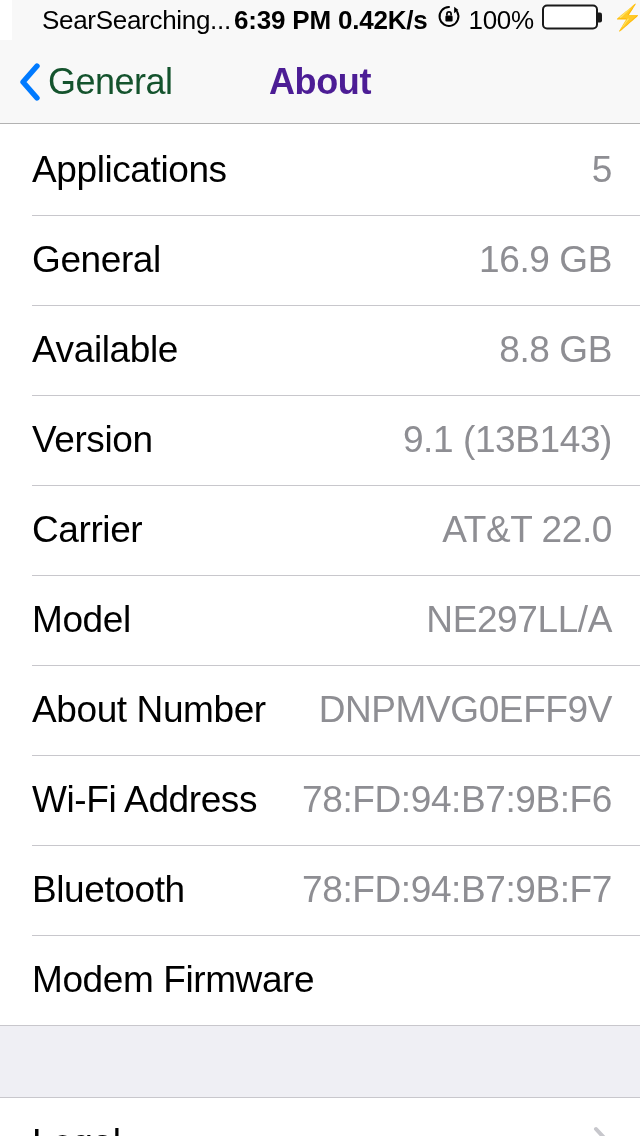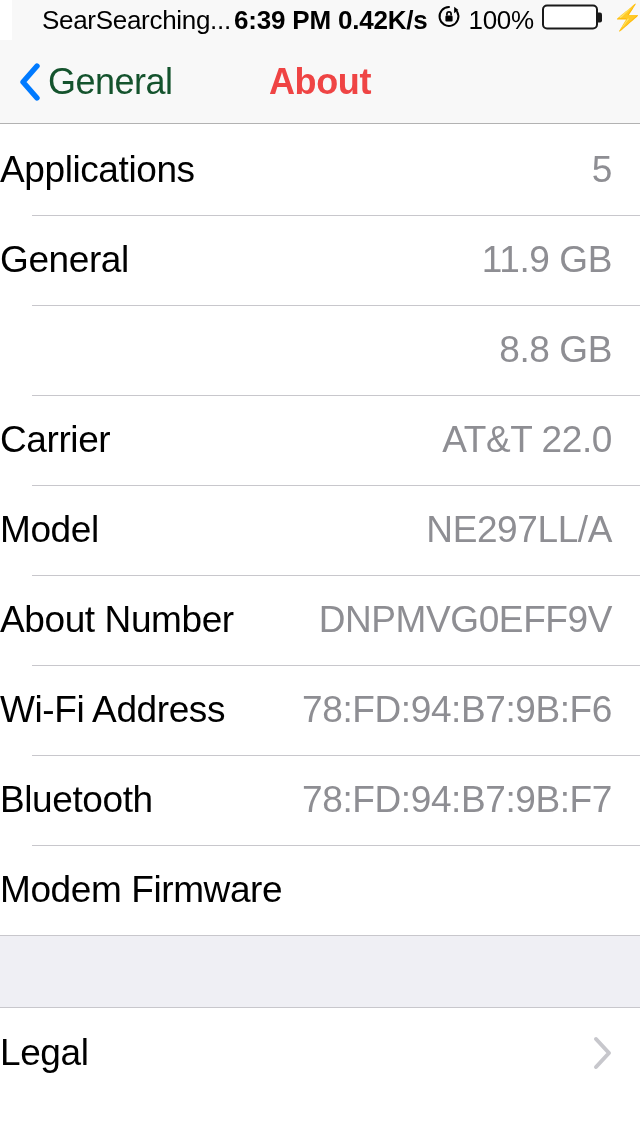--- a/index.html
+++ b/index.html
@@ -53,31 +53,31 @@
   }
   .nav-back {
     position:absolute; left:18px; top:50%; transform:translateY(-50%);
     display:flex; align-items:center; gap:8px;
     color:#007aff; cursor:pointer;
   }
   .chev-back { width:22px; height:38px; display:block; flex:none; }
   .nav-back-label { font-size:36px; color:#14532d; letter-spacing:-0.5px; }
   .nav-title {
     position:absolute; left:0; right:0; top:50%; transform:translateY(-50%);
-    text-align:center; font-size:36px; font-weight:700; color:#ef4444;
+    text-align:center; font-size:36px; font-weight:700; color:#4c1d95;
     letter-spacing:-0.4px;
   }
 
   
   .list { position:absolute; top:125px; left:0; width:640px; }
   .group { background:#ffffff; }
   .row {
     position:relative; height:90px; width:640px;
     display:flex; align-items:center;
-    padding-right:28px;
+    padding-left:32px; padding-right:28px;
     background:#ffffff;
   }
   .row + .row::before {
     content:""; position:absolute; left:32px; right:0; top:0;
     height:1px; background:#c8c7cc;
   }
   .row-label {
     font-size:37px; color:#000; letter-spacing:-0.4px;
     white-space:nowrap;
   }
@@ -134,24 +134,29 @@
 
   <div class="list">
 
     <div class="group">
       <div class="row">
         <span class="row-label">Applications</span>
         <span class="row-value">5</span>
       </div>
       <div class="row">
         <span class="row-label">General</span>
-        <span class="row-value">11.9 GB</span>
+        <span class="row-value">16.9 GB</span>
       </div>
       <div class="row">
+        <span class="row-label">Available</span>
         <span class="row-value">8.8 GB</span>
+      </div>
+      <div class="row">
+        <span class="row-label">Version</span>
+        <span class="row-value">9.1 (13B143)</span>
       </div>
       <div class="row">
         <span class="row-label">Carrier</span>
         <span class="row-value">AT&amp;T 22.0</span>
       </div>
       <div class="row">
         <span class="row-label">Model</span>
         <span class="row-value">NE297LL/A</span>
       </div>
       <div class="row">

